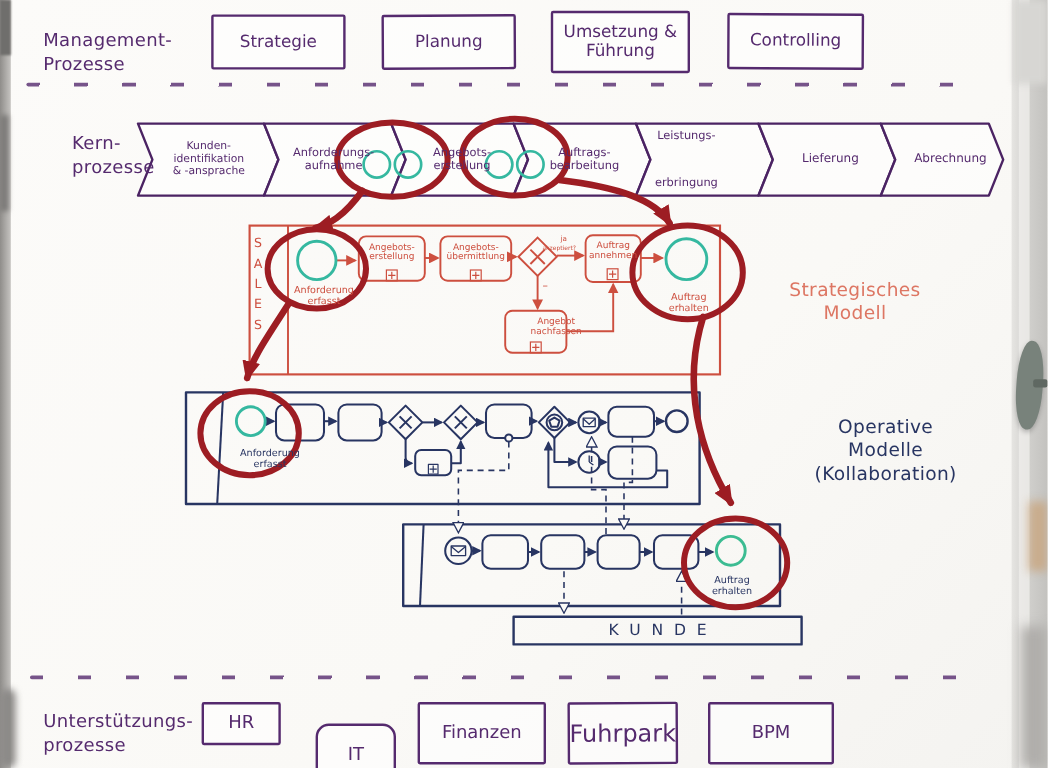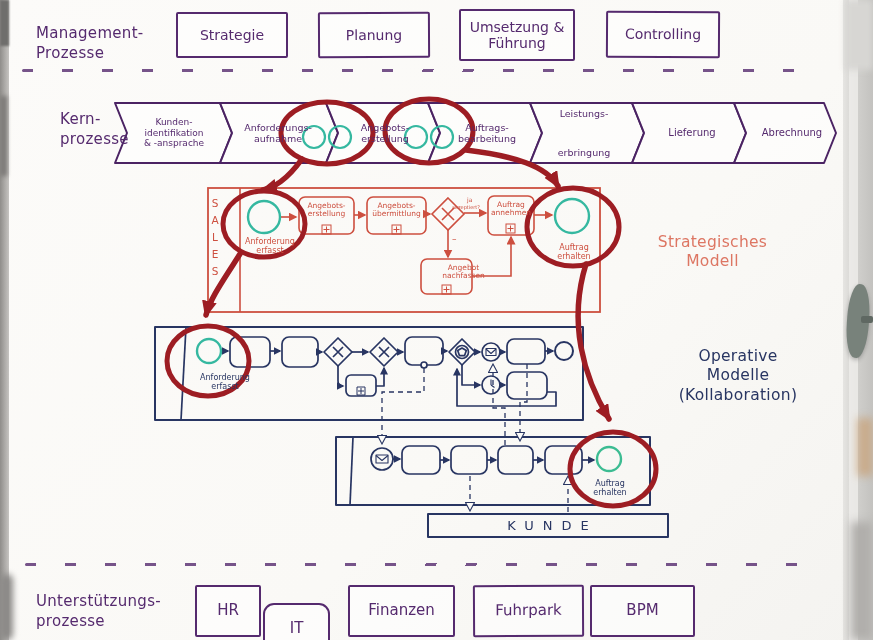--- a/index.html
+++ b/index.html
@@ -259,21 +259,21 @@
     <div>aufnahme</div>
   </div>
   <div class="chevlbl" style="left:385px;">
     <div>Angebots-</div>
     <div>erstellung</div>
   </div>
   <div class="chevlbl" style="left:487px;">
     <div>Auftrags-</div>
     <div>bearbeitung</div>
   </div>
-  <div class="chevlbl" style="left:584px;gap:28px;">
+  <div class="chevlbl" style="left:572px;gap:28px;">
     <div>Leistungs-</div>
     <div>erbringung</div>
   </div>
   <div class="chevlbl" style="left:692px;font-size:10px;">
     <div>Lieferung</div>
   </div>
   <div class="chevlbl" style="left:792px;font-size:10px;">
     <div>Abrechnung</div>
   </div>
 
@@ -324,30 +324,30 @@
     <div>(Kollaboration)</div>
   </div>
   <div class="kunde">KUNDE</div>
 
   <div class="dashline" style="left:25px;top:563px;width:800px;"></div>
 
   <div class="txt row-label" style="left:36px;top:592px;">
     <div>Unterstützungs-</div>
     <div>prozesse</div>
   </div>
-  <div class="pbox" style="left:195px;top:585px;width:66px;height:52px;font-size:15px;">
+  <div class="pbox" style="left:168px;top:585px;width:66px;height:36px;font-size:15px;">
       <span>HR</span>
     </div>
   <div class="pbox" style="left:263px;top:603px;width:67px;height:52px;font-size:15px;border-radius:11px;">
       <span>IT</span>
     </div>
   <div class="pbox" style="left:348px;top:585px;width:107px;height:52px;font-size:15px;">
       <span>Finanzen</span>
     </div>
-  <div class="pbox" style="left:473px;top:585px;width:111px;height:52px;font-size:15px;transform:rotate(-.3deg);">
+  <div class="pbox" style="left:473px;top:585px;width:92px;height:52px;font-size:20px;transform:rotate(-.3deg);">
       <span>Fuhrpark</span>
     </div>
   <div class="pbox" style="left:590px;top:585px;width:105px;height:52px;font-size:15px;">
       <span>BPM</span>
     </div>
 </div>
 
 <div class="frame f-left"></div>
 <div class="frame f-left-top"></div>
 <div class="frame f-left-mid"></div>

